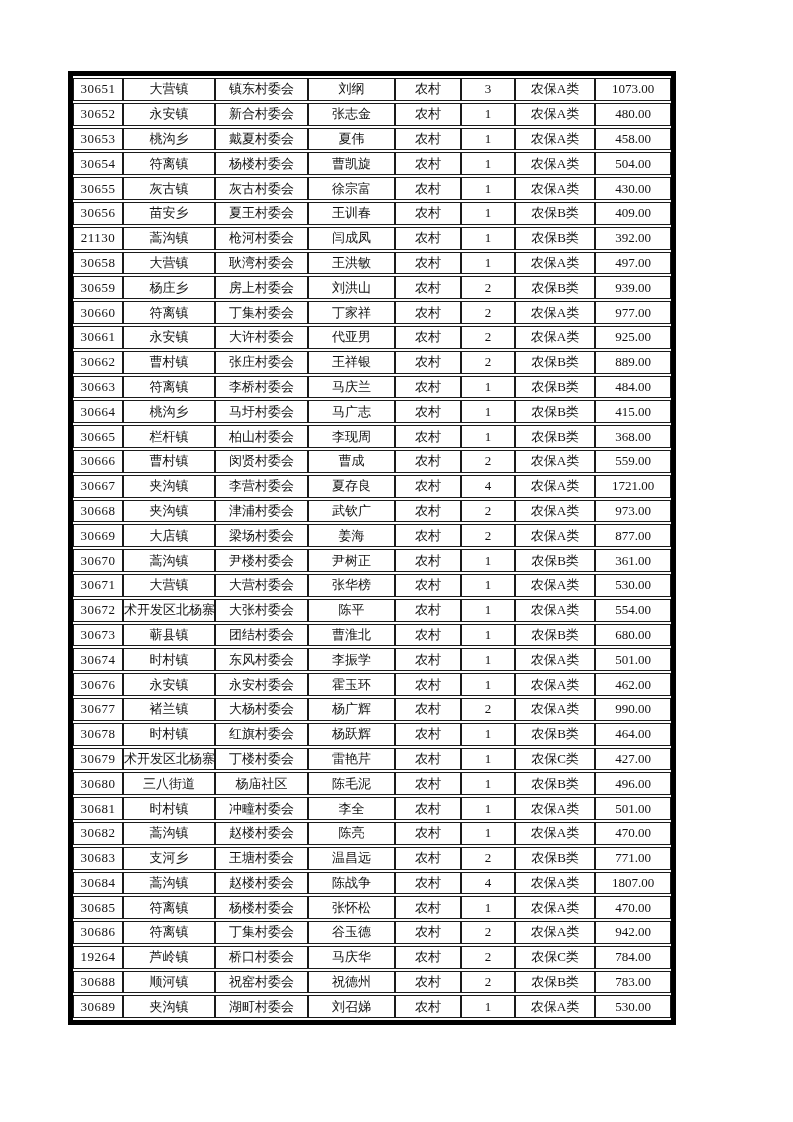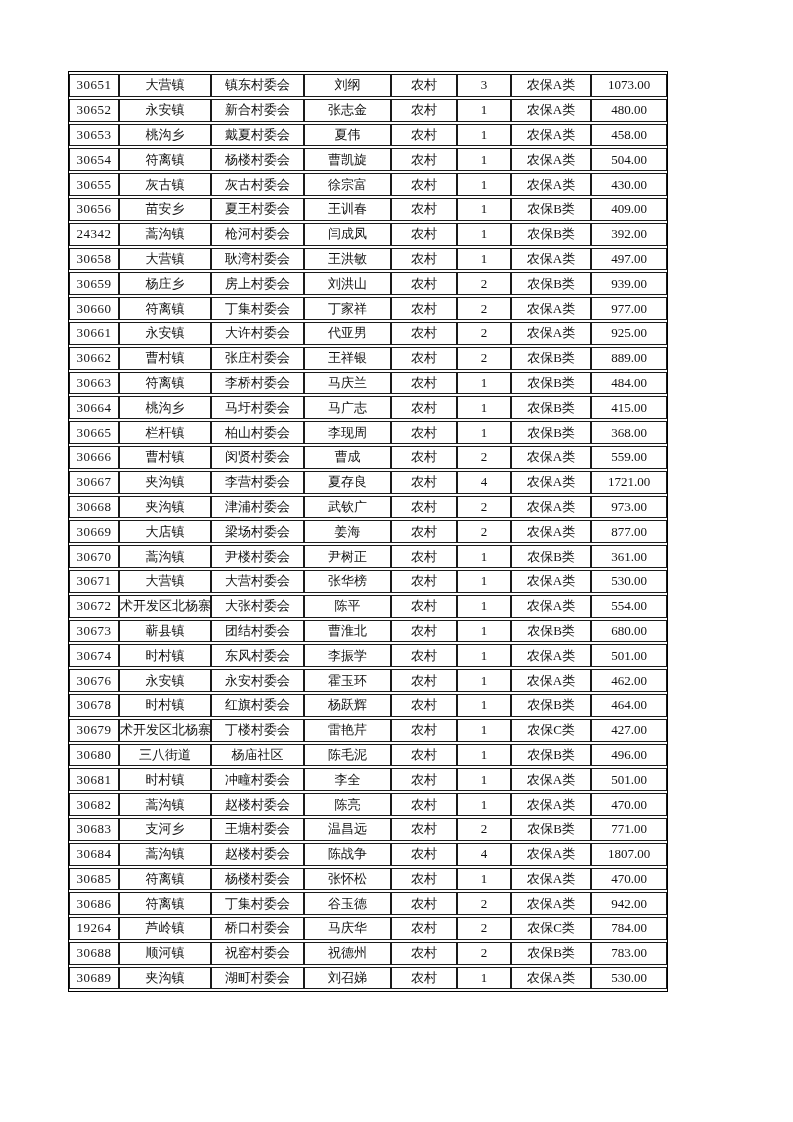--- a/index.html
+++ b/index.html
@@ -16,21 +16,21 @@
     font-family: "Liberation Serif", "DejaVu Serif", serif;
   }
   table.benefits {
     position: absolute;
     left: 68px;
     top: 71px;
     width: 598px;
     table-layout: fixed;
     border-collapse: separate;
     border-spacing: 0 2px;
-    border: 1px solid #000000;
+    border: 5px solid #000000;
   }
   table.benefits td {
     border: 1px solid #1a1a1a;
     height: 20.8px;
     padding: 0;
     text-align: center;
     vertical-align: middle;
     font-size: 13px;
     line-height: 20px;
     color: #111111;
@@ -111,21 +111,21 @@
     <td class="c-id">30656</td>
     <td class="c-town">苗安乡</td>
     <td class="c-village">夏王村委会</td>
     <td class="c-name">王训春</td>
     <td class="c-type">农村</td>
     <td class="c-count">1</td>
     <td class="c-category">农保B类</td>
     <td class="c-amount">409.00</td>
   </tr>
         <tr>
-    <td class="c-id">24342</td>
+    <td class="c-id">21130</td>
     <td class="c-town">蒿沟镇</td>
     <td class="c-village">枪河村委会</td>
     <td class="c-name">闫成凤</td>
     <td class="c-type">农村</td>
     <td class="c-count">1</td>
     <td class="c-category">农保B类</td>
     <td class="c-amount">392.00</td>
   </tr>
         <tr>
     <td class="c-id">30658</td>
@@ -299,20 +299,30 @@
   </tr>
         <tr>
     <td class="c-id">30676</td>
     <td class="c-town">永安镇</td>
     <td class="c-village">永安村委会</td>
     <td class="c-name">霍玉环</td>
     <td class="c-type">农村</td>
     <td class="c-count">1</td>
     <td class="c-category">农保A类</td>
     <td class="c-amount">462.00</td>
+  </tr>
+        <tr>
+    <td class="c-id">30677</td>
+    <td class="c-town">褚兰镇</td>
+    <td class="c-village">大杨村委会</td>
+    <td class="c-name">杨广辉</td>
+    <td class="c-type">农村</td>
+    <td class="c-count">2</td>
+    <td class="c-category">农保A类</td>
+    <td class="c-amount">990.00</td>
   </tr>
         <tr>
     <td class="c-id">30678</td>
     <td class="c-town">时村镇</td>
     <td class="c-village">红旗村委会</td>
     <td class="c-name">杨跃辉</td>
     <td class="c-type">农村</td>
     <td class="c-count">1</td>
     <td class="c-category">农保B类</td>
     <td class="c-amount">464.00</td>

